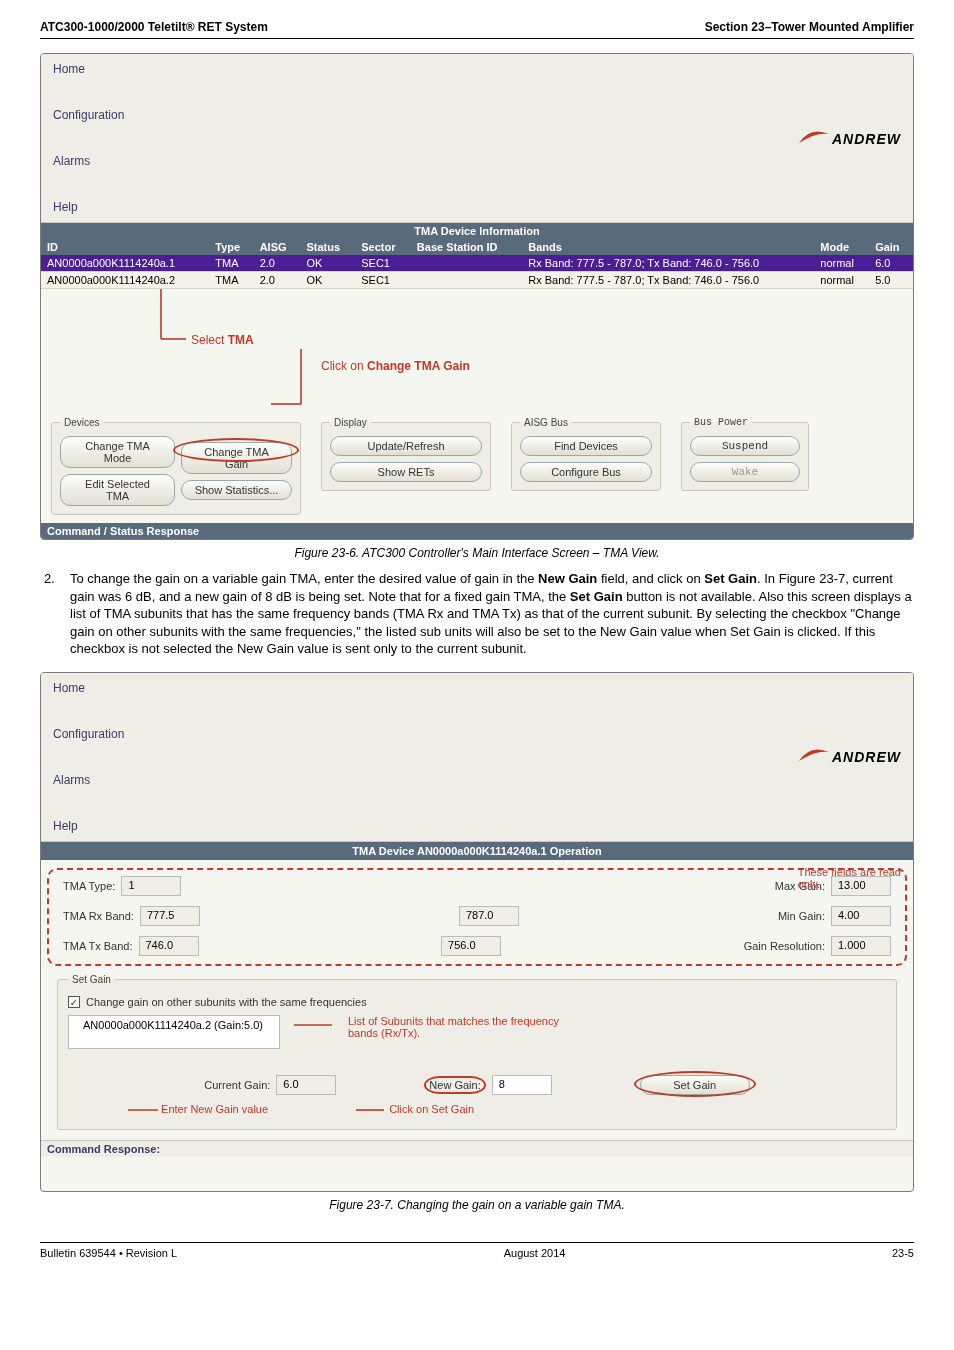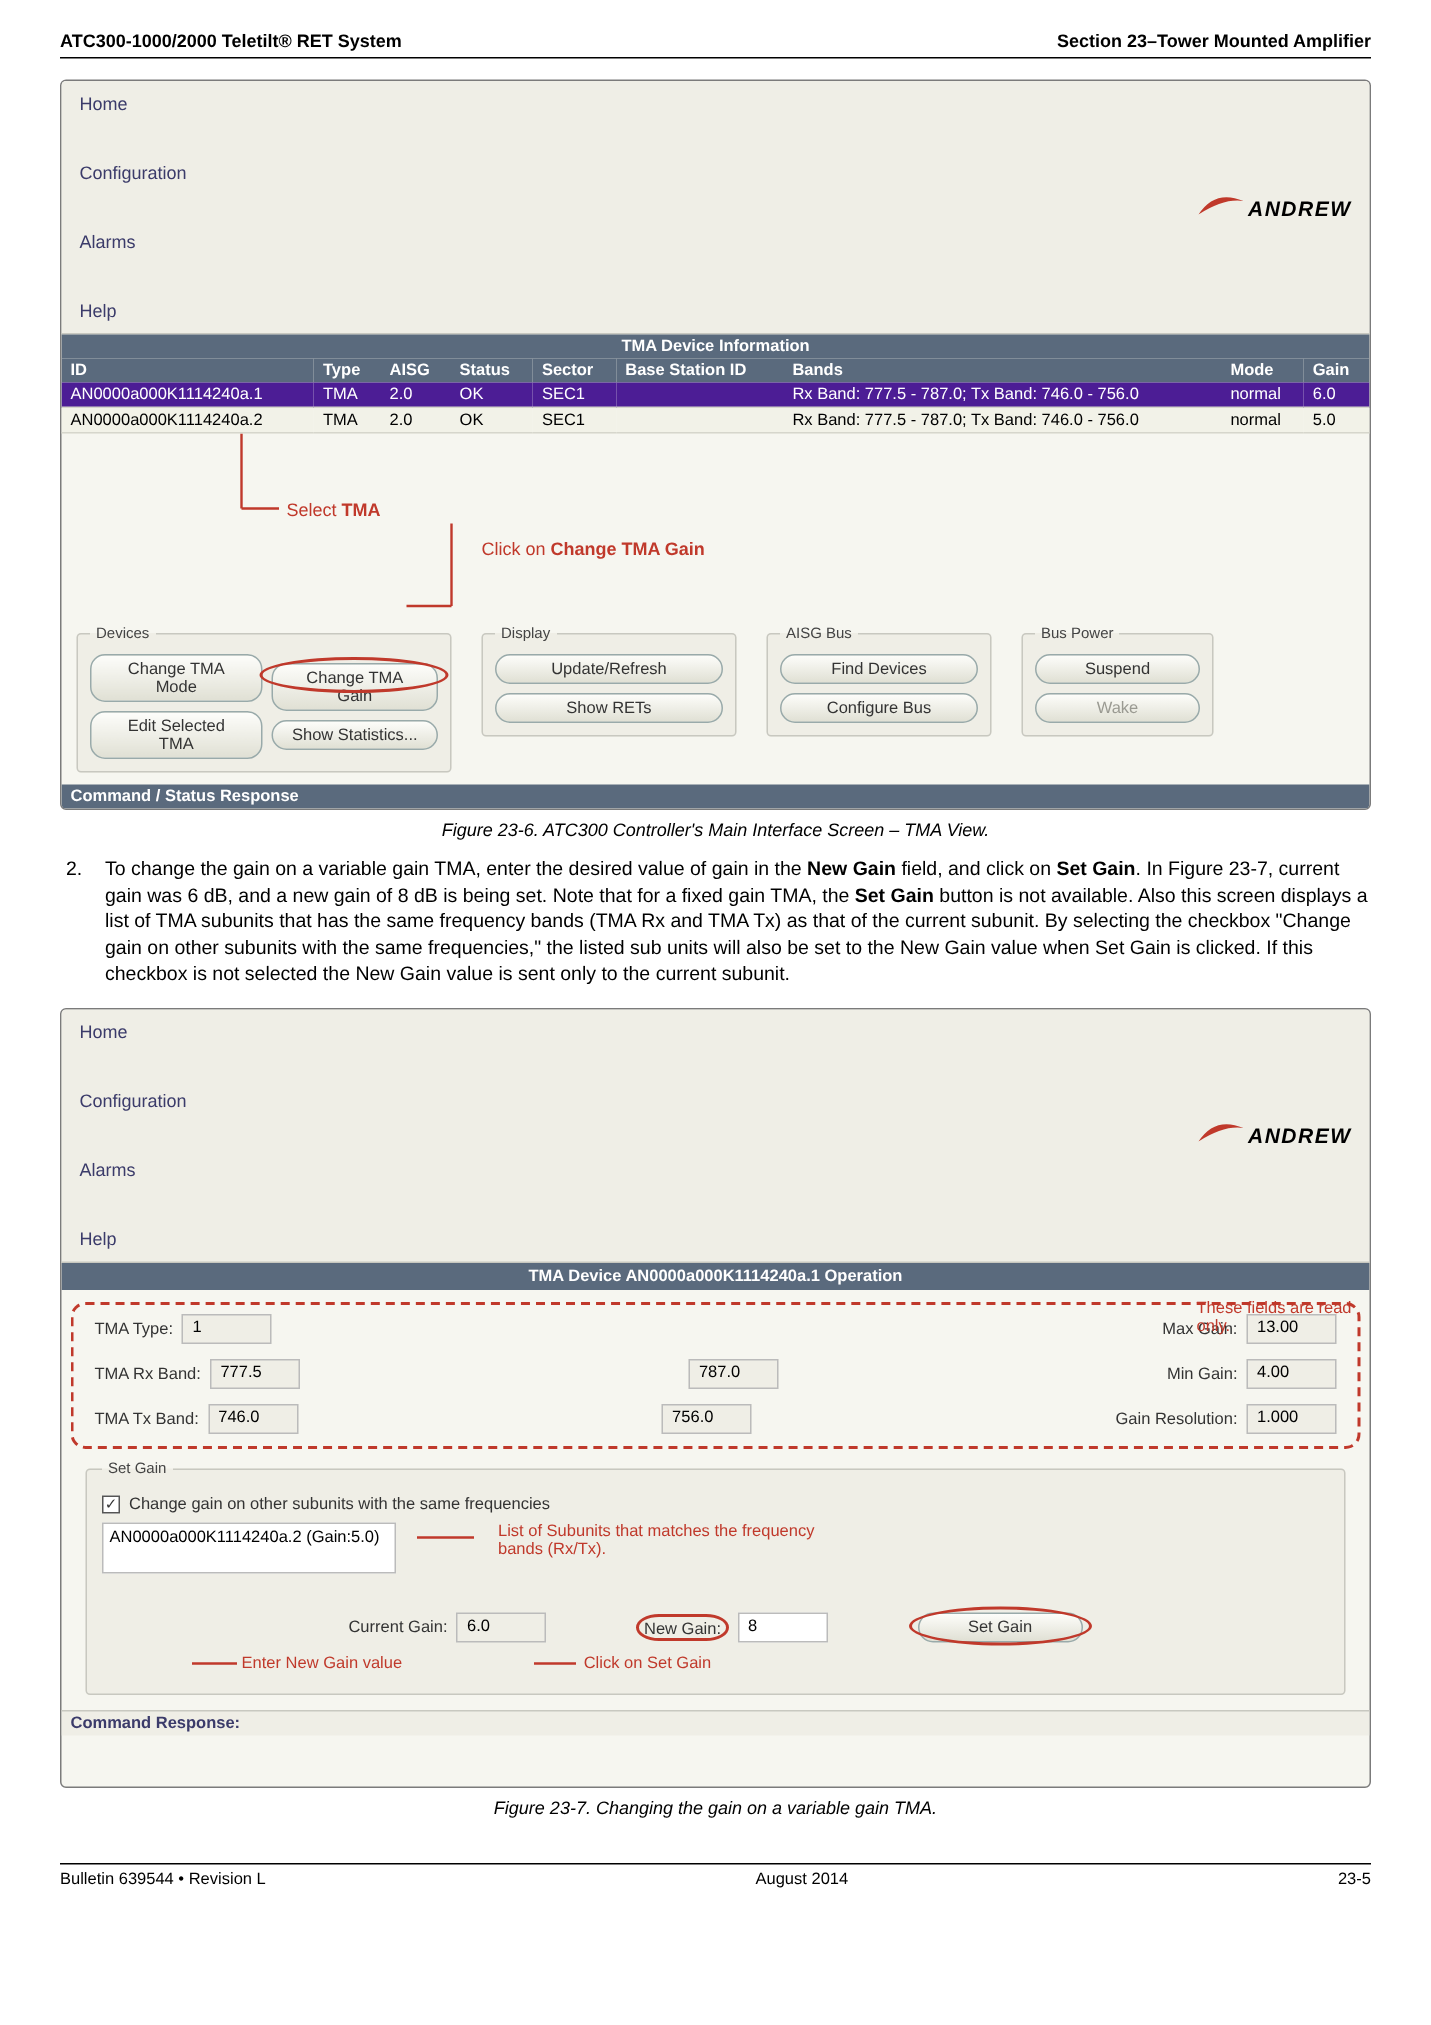--- a/index.html
+++ b/index.html
@@ -88,21 +88,21 @@
   .field-box {
     border:1px solid #bbb; background:#fff; padding:2px 6px; font-size:11px; min-width:60px; height:20px;
   }
   .ro .field-box { background:#efeee6; }
   .grid3 { display:flex; justify-content:space-between; padding:4px 14px 6px 14px; }
   .pair { display:flex; align-items:center; gap:6px;}
   .setgain-group { margin:6px 16px 10px 16px; padding:6px 10px 14px 10px; }
   .setgain-title { font-size:11px; color:#333; margin-bottom:4px;}
   .checkbox { display:inline-flex; align-items:center; gap:6px; font-size:11px; color:#333; }
   .checkbox .box { width:12px; height:12px; border:1px solid #555; background:#fff; display:flex; align-items:center; justify-content:center; font-size:10px; color:#333;}
-  .list-box { background:#fff; border:1px solid #bbb; padding:3px 4px; font-size:11px; width:196px; height:34px;}
+  .list-box { background:#fff; border:1px solid #bbb; padding:3px 14px; font-size:11px; width:212px; height:34px;}
   .cal-red { color:#c0392b; font-size:11px;}
   .row-flex { display:flex; align-items:center; gap:6px;}
   .btn-oval {
     border:2px solid #c0392b; border-radius:50%/100%; padding:0 3px;
   }
   .close-row { text-align:center; padding:4px 0 8px 0;}
   .footer-row {
     border-top:1px solid #000; margin-top:30px; padding-top:4px;
     display:flex; justify-content:space-between; font-size:11px;
   }
@@ -219,21 +219,21 @@
     </fieldset>
 
     <fieldset class="panel" style="width:150px;">
       <legend>AISG Bus</legend>
       <div class="btn-stack">
         <span class="btn">Find Devices</span>
         <span class="btn">Configure Bus</span>
       </div>
     </fieldset>
 
-    <fieldset class="panel" style="width:109px;">
+    <fieldset class="panel" style="width:109px;font-family:Liberation Mono, monospace;">
       <legend>Bus Power</legend>
       <div class="btn-stack">
         <span class="btn">Suspend</span>
         <span class="btn disabled">Wake</span>
       </div>
     </fieldset>
   </div>
 
   <div class="cmd-bar">Command / Status Response</div>
 </div>
@@ -323,21 +323,21 @@
       </div>
       <svg width="40" height="34" class="arrow-svg">
           <line x1="0" y1="10" x2="38" y2="10"></line>
         </svg>
       <div class="cal-red">
         <div>List of Subunits that matches the frequency</div>
         <div>bands (Rx/Tx).</div>
       </div>
     </div>
 
-    <div class="row-flex" style="margin-top:26px; gap:60px; justify-content:center;">
+    <div class="row-flex" style="margin-top:26px; gap:88px; justify-content:center;">
       <div class="pair">
         <span class="field-label">Current Gain:</span>
         <span class="field-box" style="background:#efeee6;">6.0</span>
       </div>
       <div class="pair rel">
         <span class="btn-oval">
           <span class="field-label">New Gain:</span>
         </span>
         <span class="field-box">8</span>
       </div>

